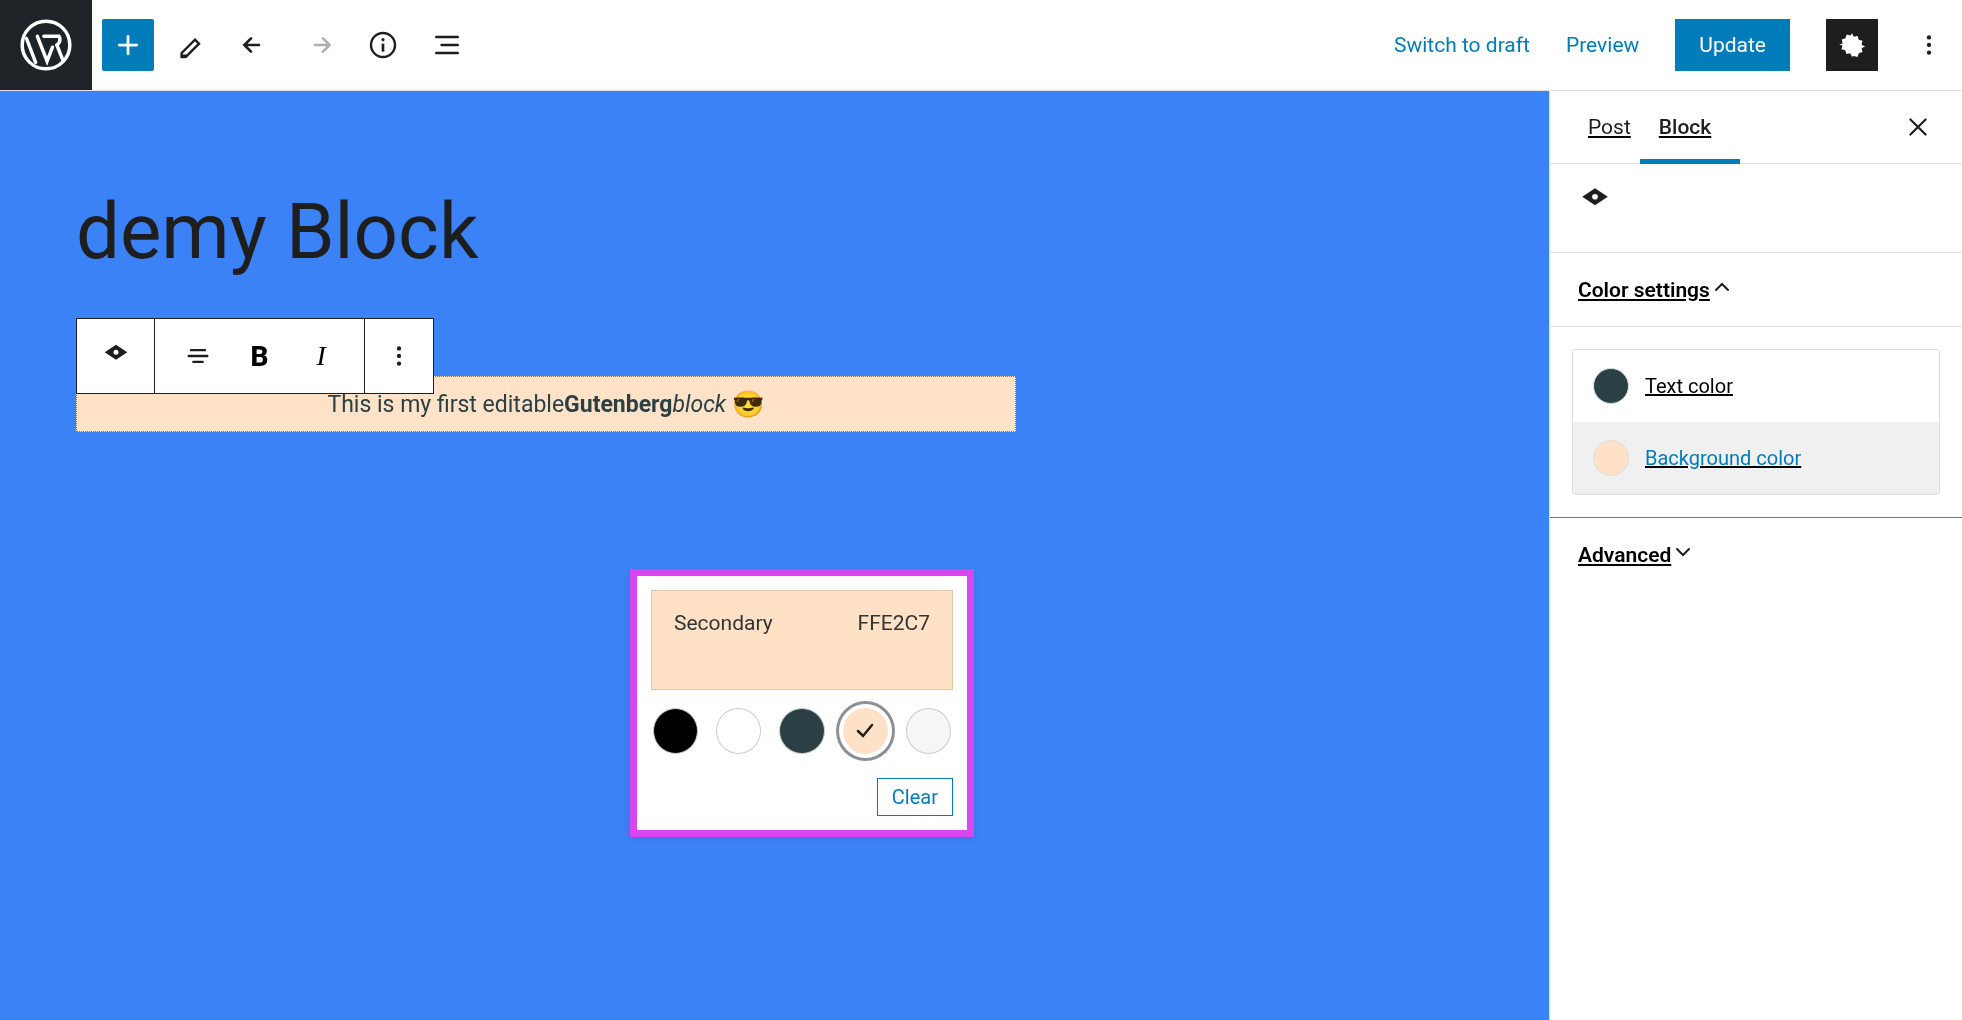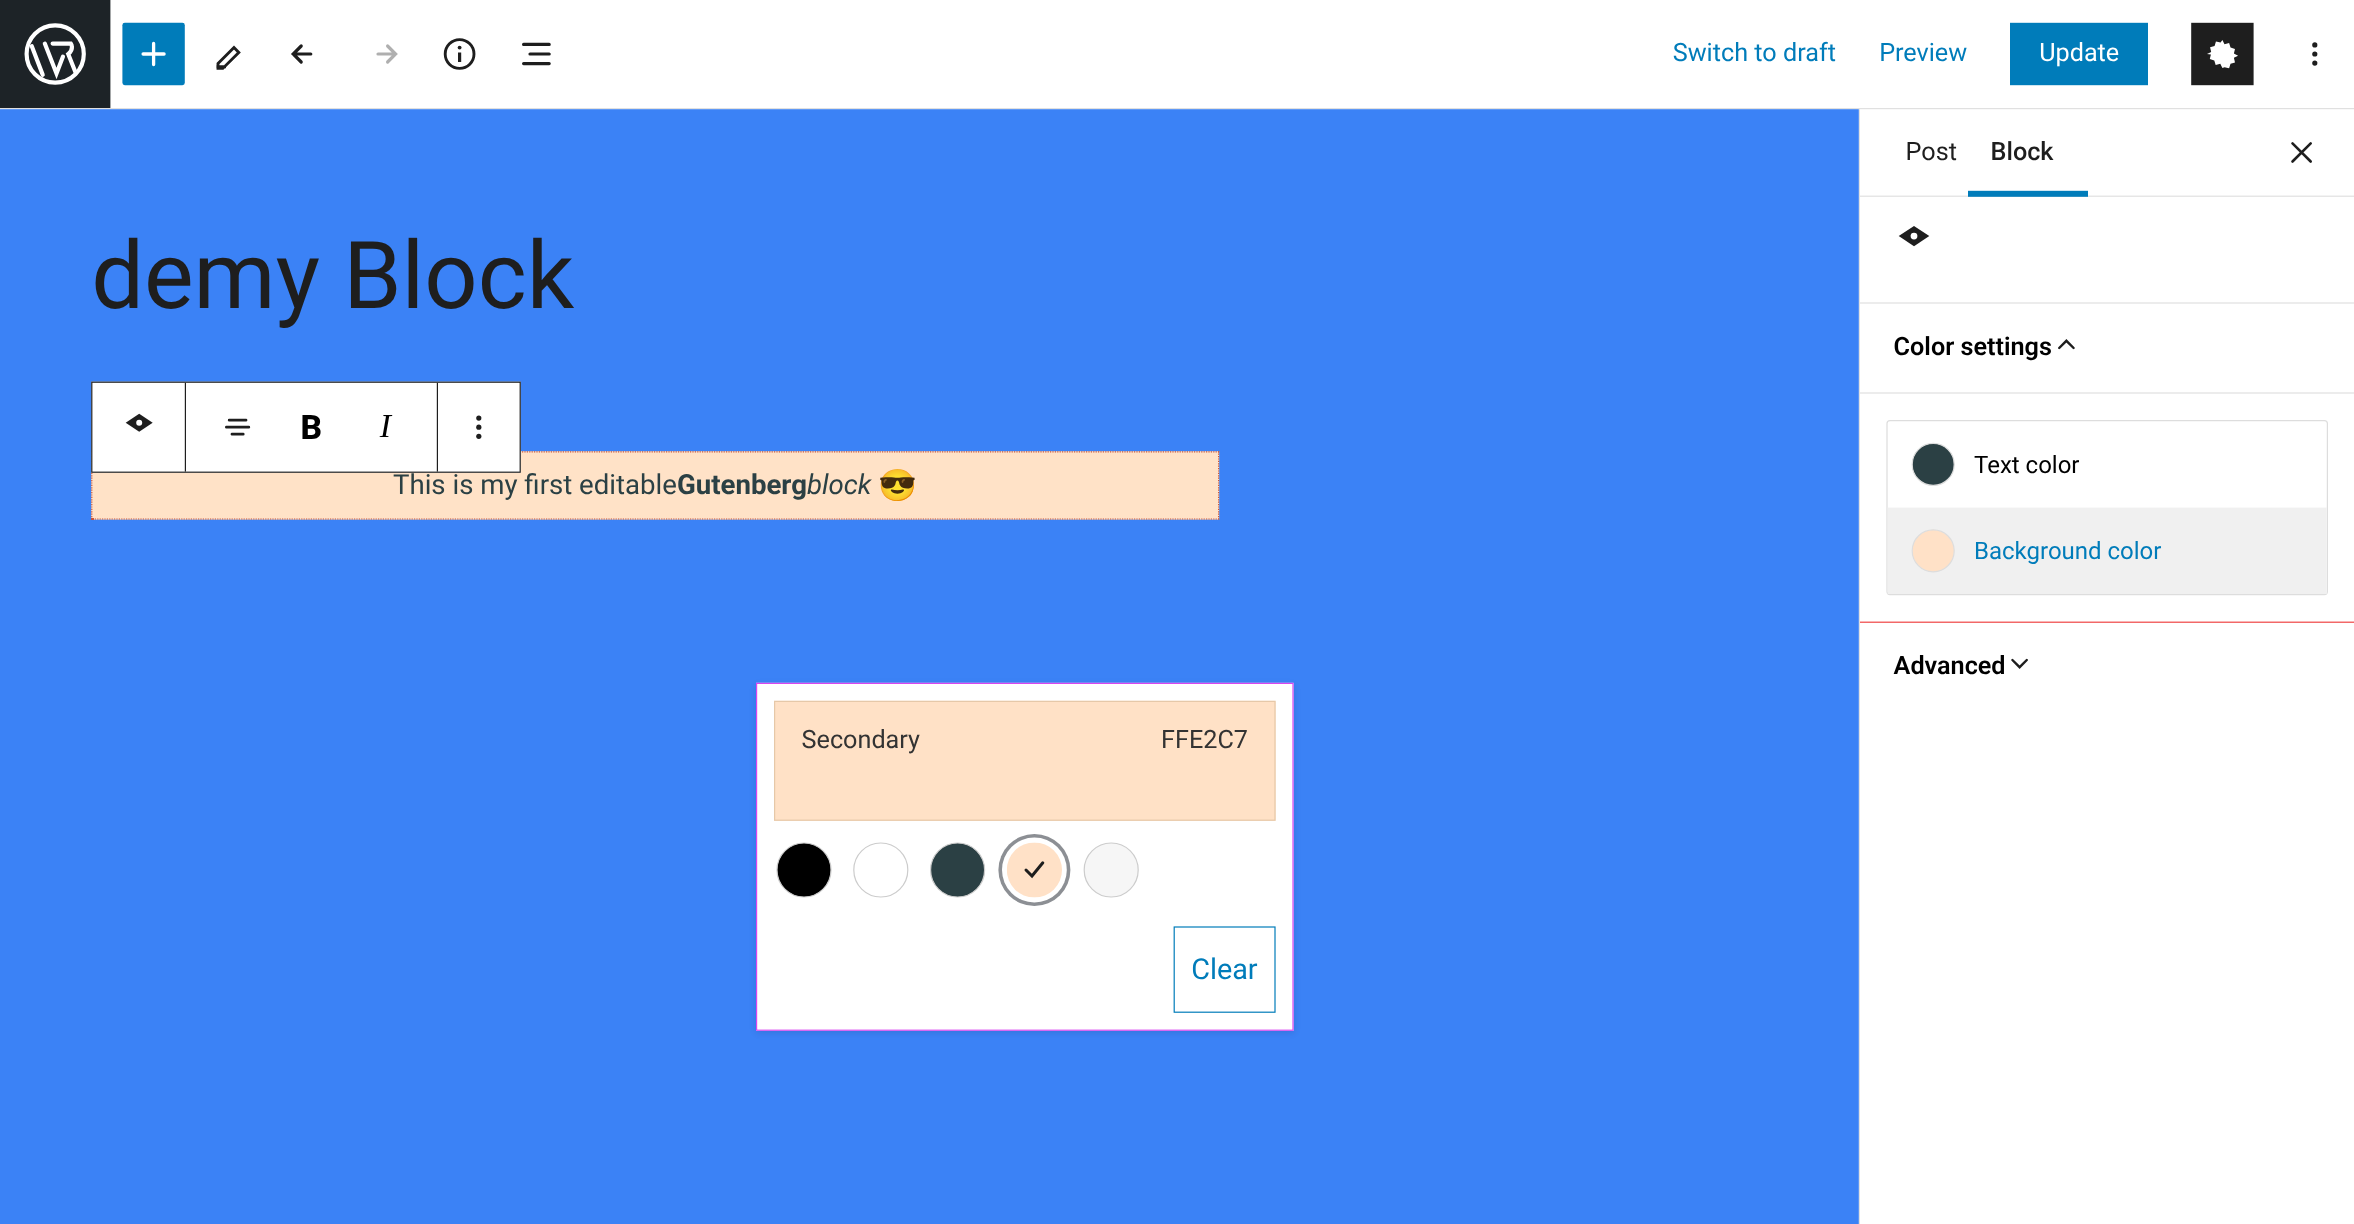--- a/index.html
+++ b/index.html
@@ -15,48 +15,48 @@
 .tb-icon svg { width: 32px; height: 32px; }
 .top-right { display: flex; align-items: center; gap: 36px; padding-right: 18px; }
 .link-btn { color: #007cba; font-size: 21px; background: none; border: none; cursor: pointer; }
 .update-btn { background: #007cba; color: #fff; font-size: 21px; padding: 14px 24px; border: none; cursor: pointer; }
 .settings-btn { width: 52px; height: 52px; background: #1e1e1e; display: flex; align-items: center; justify-content: center; }
 .more-btn { width: 30px; height: 50px; display: flex; align-items: center; justify-content: center; }
 
 
 .layout { display: flex; height: calc(100% - 91px); position: relative; }
 .canvas { flex: 1; padding: 60px 48px 0 76px; background: #3b82f6; position: relative; }
-.sidebar { width: 413px; border-left: 1px solid #e0e0e0; }
+.sidebar { width: 413px; border-left: 1px solid #e0e0e0; text-decoration: underline; }
 
 
 .post-title { font-family: "Times New Roman", serif; font-size: 78px; font-weight: 400; color: #1e1e1e; position: absolute; top: 95px; left: 76px; }
 
 
 .block-toolbar { position: absolute; top: 227px; left: 76px; background: #fff; border: 1px solid #1e1e1e; display: flex; height: 76px; z-index: 5; }
 .bt-cell { display: flex; align-items: center; justify-content: center; border-right: 1px solid #1e1e1e; }
 .bt-cell:last-child { border-right: none; }
 .bt-cell.single { width: 78px; }
 .bt-cell.group { width: 210px; justify-content: space-around; padding: 0 12px;}
 .bt-cell.more { width: 68px; }
 .fmt-icon { width: 40px; height: 40px; display: flex; align-items: center; justify-content: center; }
 
 
 .editable-block { margin-top: 225px; border: 1px dotted #c8553d; background: #ffe2c7; padding: 12px 18px; font-size: 23px; color: #2b4044; display: flex; align-items: center; justify-content: center; width: 940px; }
 .editable-block strong { font-weight: 700; }
 .editable-block em { font-style: italic; }
 .editable-block .emoji { margin-left: 6px; font-size: 26px;}
 
 
-.color-popover { position: absolute; top: 478px; left: 630px; width: 448px; background: #fff; border: 1px solid #d946ef; padding: 14px; box-shadow: 0 2px 6px rgba(0,0,0,0.1); }
+.color-popover { position: absolute; top: 478px; left: 630px; width: 344px; background: #fff; border: 7px solid #d946ef; padding: 14px; box-shadow: 0 2px 6px rgba(0,0,0,0.1); }
 .cp-header { background: #ffe1c6; border: 1px solid #e6c8a8; padding: 20px 22px; display: flex; justify-content: space-between; align-items: flex-start; font-size: 21px; color: #333; height: 100px; }
 .cp-swatches { display: flex; gap: 18px; margin-top: 14px; padding: 4px 2px; }
 .sw { width: 46px; height: 46px; border-radius: 50%; border: 1px solid #ccc; display:flex; align-items:center; justify-content:center; }
 .sw.selected { box-shadow: 0 0 0 4px #fff, 0 0 0 7px #8c8f94; border: 1px solid transparent; }
 .cp-clear { display: flex; justify-content: flex-end; margin-top: 20px; }
-.clear-btn { border: 1px solid #007cba; background: none; color: #007cba; padding: 21px 14px; font-size: 24px; }
+.clear-btn { border: 1px solid #007cba; background: none; color: #007cba; padding: 6px 14px; font-size: 20px; }
 
 
 .sb-tabs { display: flex; align-items: center; height: 73px; padding: 0 24px; border-bottom: 1px solid #e0e0e0; position: relative; }
 .sb-tab { font-size: 21px; color: #1e1e1e; padding: 0 14px; height: 100%; display: flex; align-items: center; }
 .sb-tab.active { font-weight: 500; }
 .sb-tab.active::after { content:""; position:absolute; bottom:-1px; height:5px; background:#007cba; width:100px; left:90px; }
 .sb-close { margin-left: auto; font-size: 30px; cursor:pointer; display:flex; align-items:center; justify-content:center; width:40px; height:40px;}
 .sb-block-desc { padding: 20px 30px 30px 28px; border-bottom: 1px solid #e0e0e0; display: flex; gap: 18px; }
 .sb-block-icon svg { width: 34px; height: 34px; }
 .sb-block-title { font-size: 21px; font-weight: 600; margin-bottom: 10px;}

